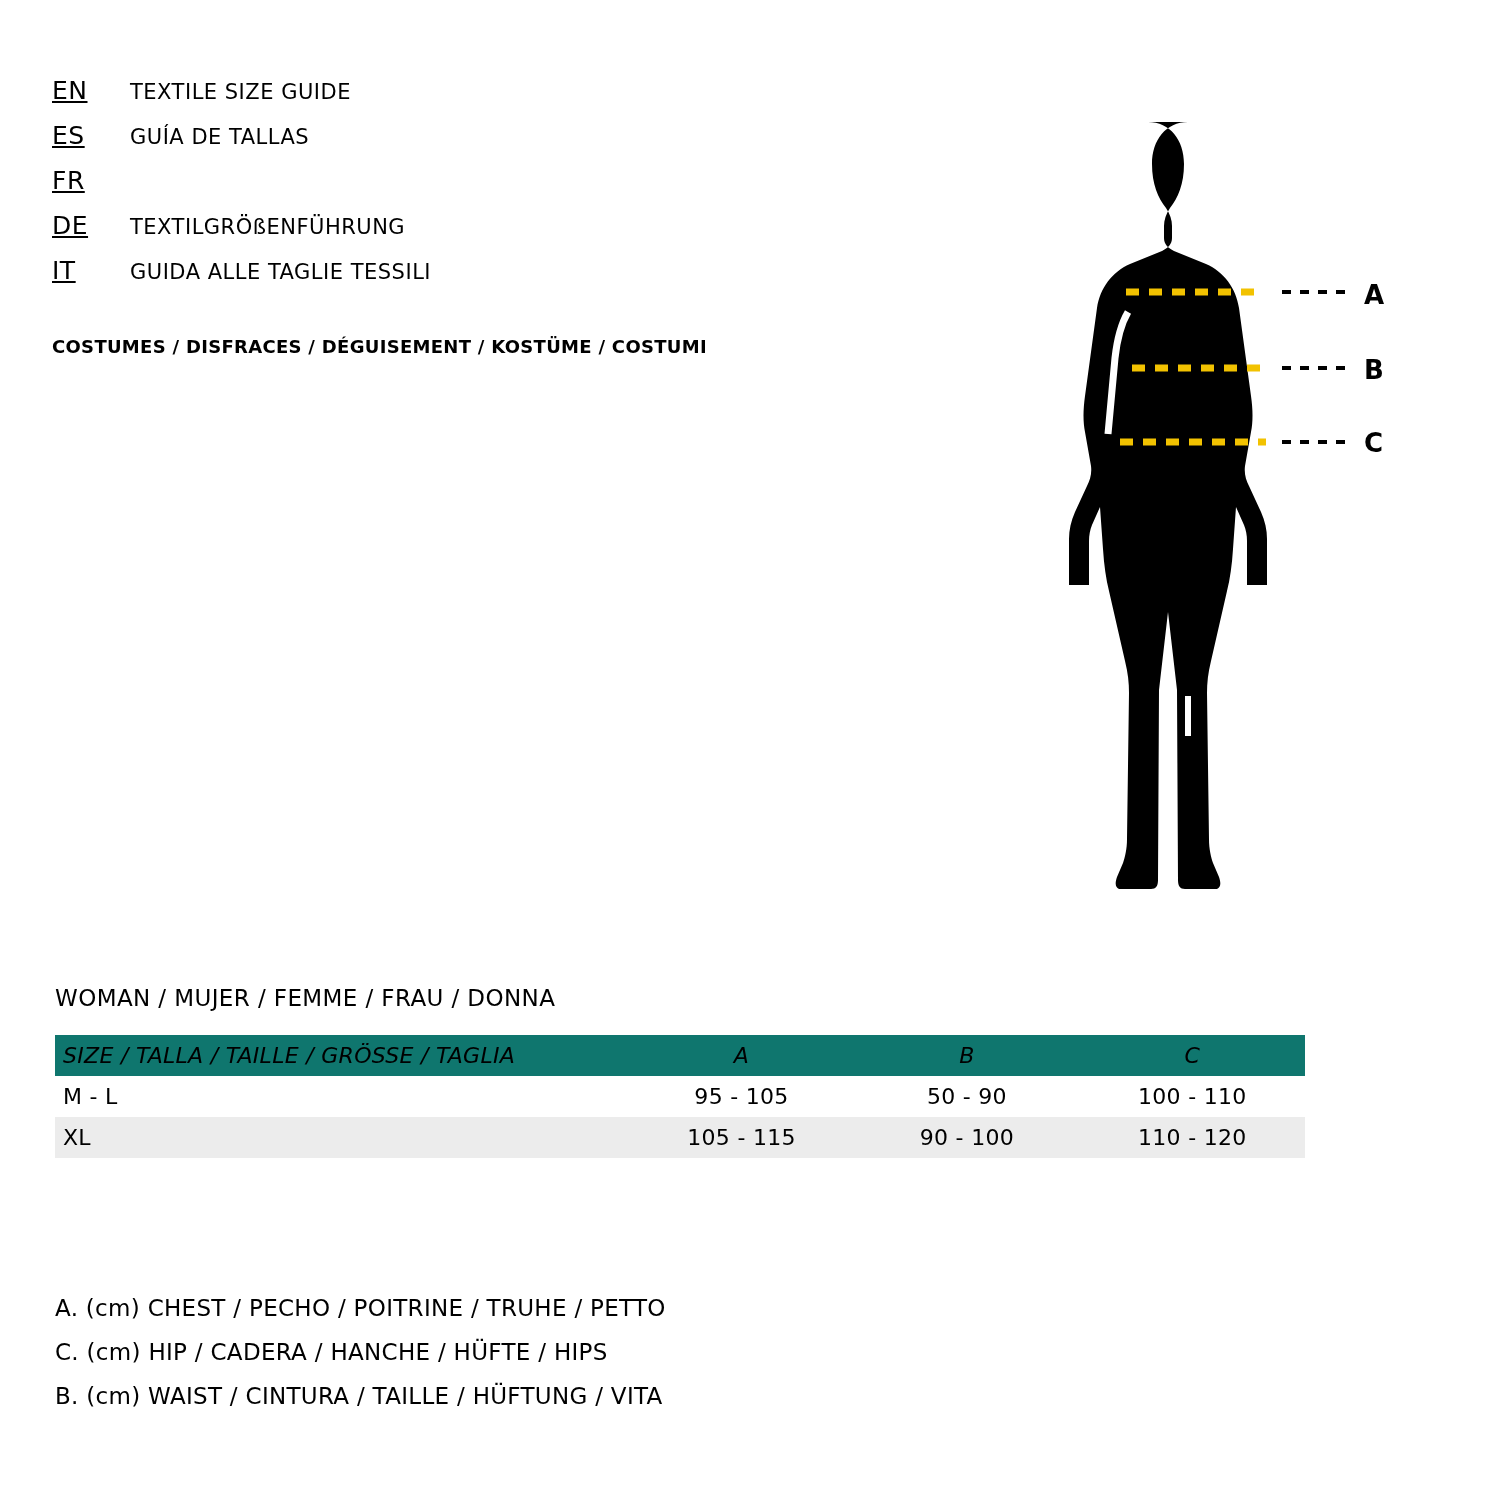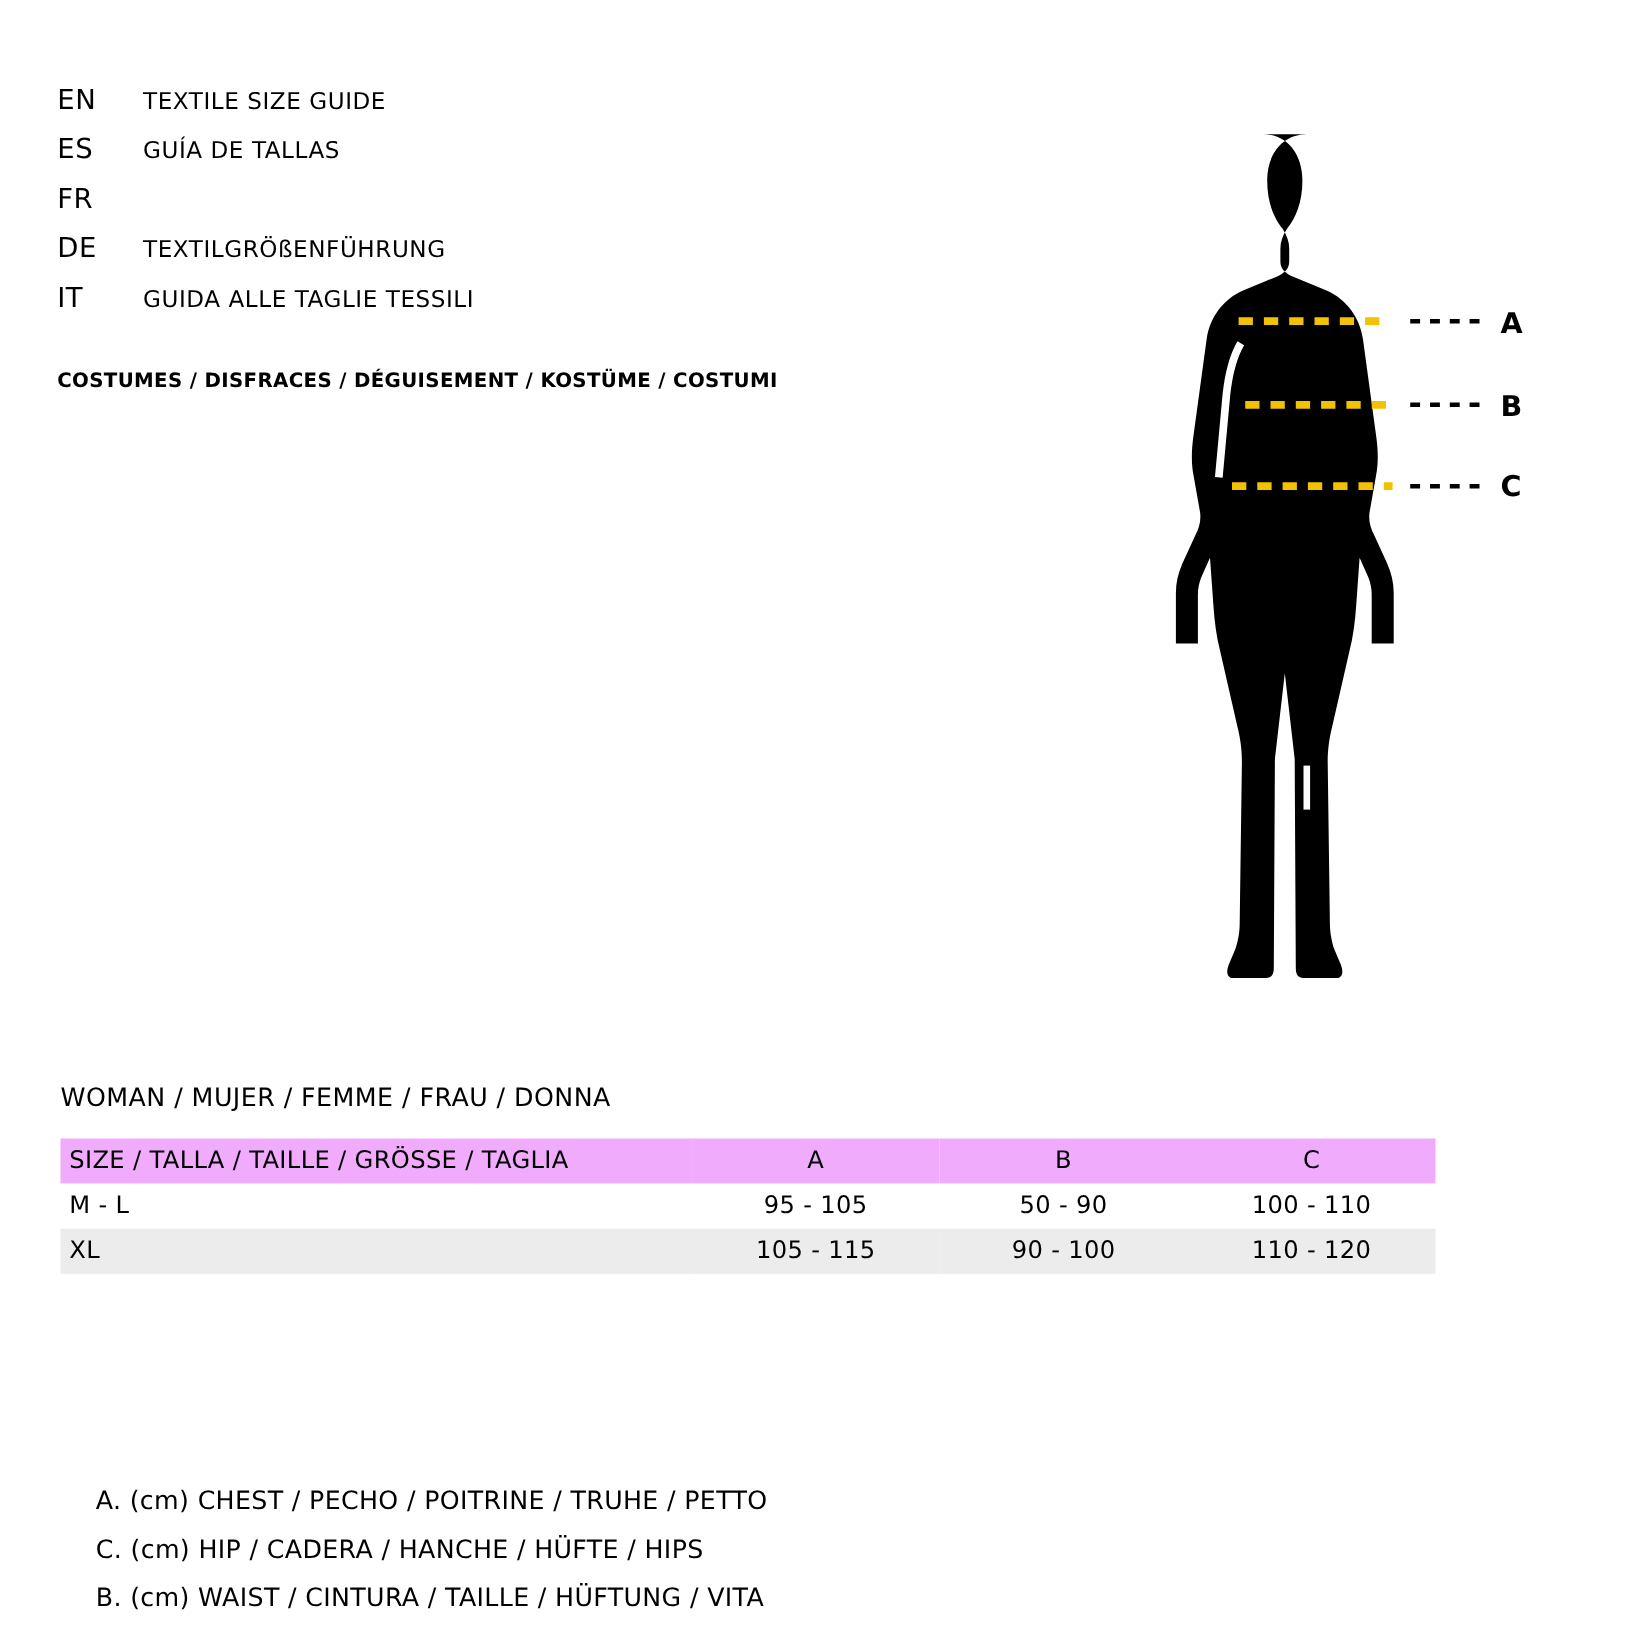--- a/index.html
+++ b/index.html
@@ -25,20 +25,21 @@
   }
   .lang-row {
     display: flex;
     align-items: baseline;
     height: 45px;
   }
   .lang-code {
     width: 78px;
     font-size: 25px;
     letter-spacing: 0.5px;
+    text-decoration: underline;
   }
   .lang-text {
     font-size: 21px;
     letter-spacing: 0.5px;
   }
 
   .costumes-line {
     position: absolute;
     left: 52px;
     top: 336px;
@@ -93,38 +94,38 @@
     text-align: center;
     letter-spacing: 0.3px;
   }
   table.size-table th.first,
   table.size-table td.first {
     text-align: left;
     padding-left: 8px;
     width: 570px;
   }
   table.size-table th {
-    background: #f0abfc;
+    background: #0f766e;
+    font-style: italic;
   }
   table.size-table tbody tr:nth-child(odd) {
     background: #ffffff;
   }
   table.size-table tbody tr:nth-child(even) {
     background: #ececec;
   }
   table.size-table td.col {
     width: 227px;
   }
 
   
   .legend {
     position: absolute;
     left: 55px;
-    top: 1352px;
-    margin-left: 32px;
+    top: 1295px;
   }
   .legend-row {
     font-size: 23px;
     height: 44px;
     letter-spacing: 0.3px;
   }
 </style>
 </head>
 <body>
 

